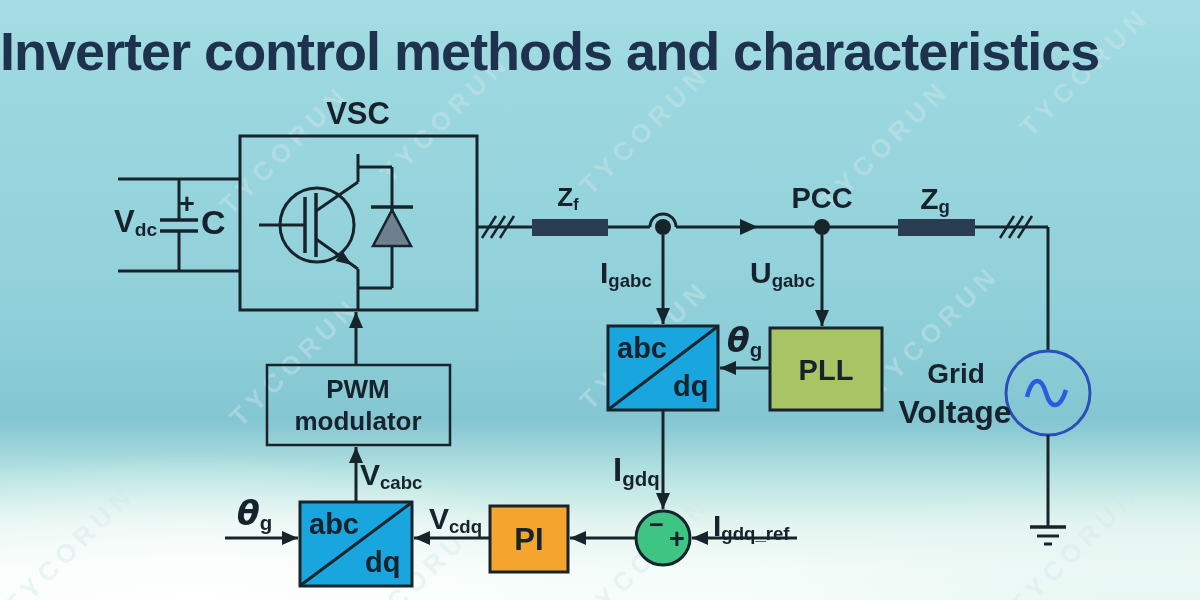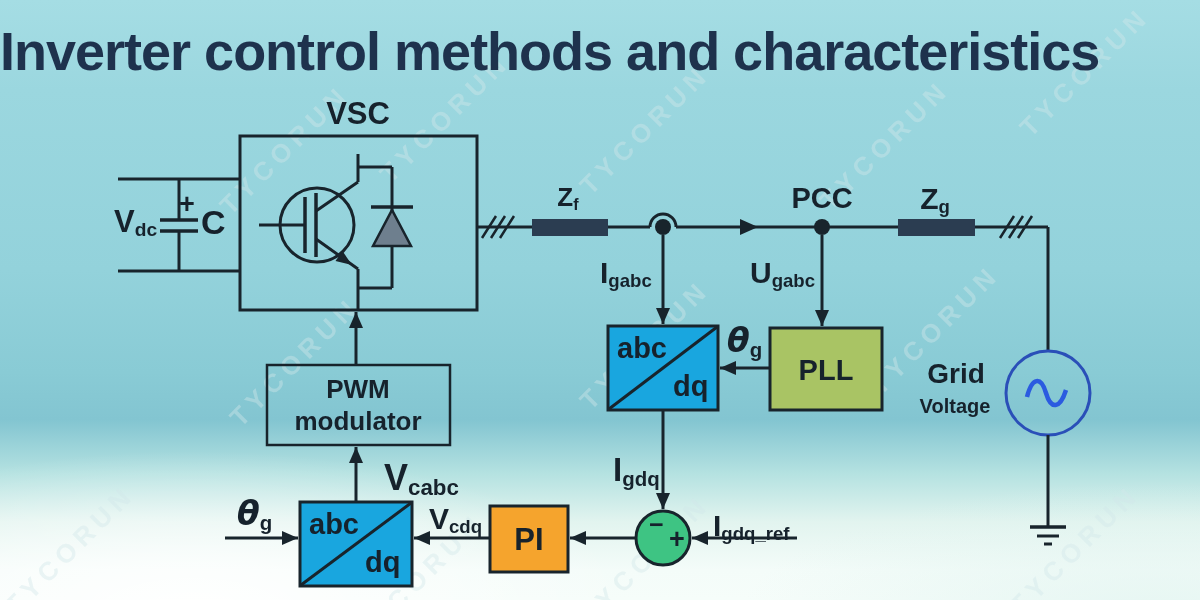--- a/index.html
+++ b/index.html
@@ -126,31 +126,31 @@
   <div class="lbl ctr" style="left:822px;top:184px;font-size:29px">PCC</div>
 
   <div class="lbl" style="left:600px;top:258px;font-size:30px"><span>I</span><span class="sub">gabc</span></div>
   <div class="lbl" style="left:750px;top:258px;font-size:30px"><span>U</span><span class="sub">gabc</span></div>
 
   <div class="lbl" style="left:727px;top:324px;font-size:33px"><span class="it">θ</span><span class="sub">g</span></div>
 
   <div class="lbl ctrxy" style="left:826px;top:370px;font-size:29px">PLL</div>
 
   <div class="lbl ctr" style="left:956px;top:360px;font-size:28px;font-weight:600">Grid</div>
-  <div class="lbl ctr" style="left:955px;top:396px;font-size:20px;font-weight:600">Voltage</div>
+  <div class="lbl ctr" style="left:955px;top:396px;font-size:32px;font-weight:600">Voltage</div>
 
   <div class="lbl" style="left:613px;top:453px;font-size:33px"><span>I</span><span class="sub">gdq</span></div>
   <div class="lbl" style="left:713px;top:511px;font-size:30px"><span>I</span><span class="sub">gdq_ref</span></div>
 
   <div class="lbl" style="left:649px;top:512px;font-size:25px">−</div>
   <div class="lbl" style="left:669px;top:526px;font-size:27px">+</div>
 
   <div class="lbl ctrxy" style="left:529px;top:539px;font-size:31px">PI</div>
   <div class="lbl" style="left:429px;top:504px;font-size:30px"><span>V</span><span class="sub">cdq</span></div>
-  <div class="lbl" style="left:384px;top:460px;font-size:36px"><span>V</span><span class="sub">cabc</span></div>
+  <div class="lbl" style="left:360px;top:460px;font-size:30px"><span>V</span><span class="sub">cabc</span></div>
   <div class="lbl" style="left:237px;top:497px;font-size:33px"><span class="it">θ</span><span class="sub">g</span></div>
 
   <div class="lbl" style="left:617px;top:334px;font-size:29px;font-weight:600">abc</div>
   <div class="lbl" style="left:673px;top:372px;font-size:29px;font-weight:600">dq</div>
 
   <div class="lbl" style="left:309px;top:510px;font-size:29px;font-weight:600">abc</div>
   <div class="lbl" style="left:365px;top:548px;font-size:29px;font-weight:600">dq</div>
 
   <div class="lbl ctr" style="left:358px;top:376px;font-size:26px;font-weight:700">PWM</div>
   <div class="lbl ctr" style="left:358px;top:408px;font-size:26px;font-weight:600">modulator</div>

